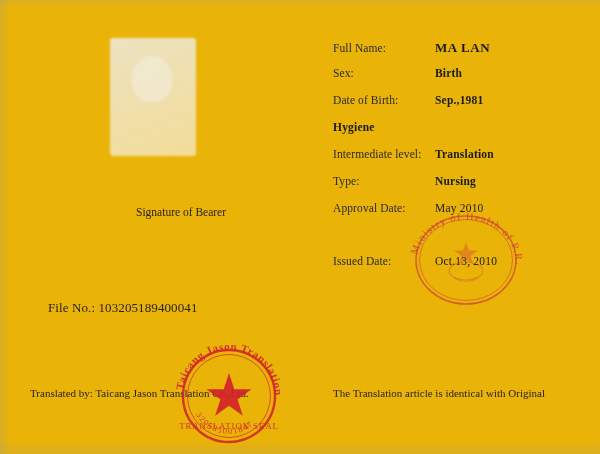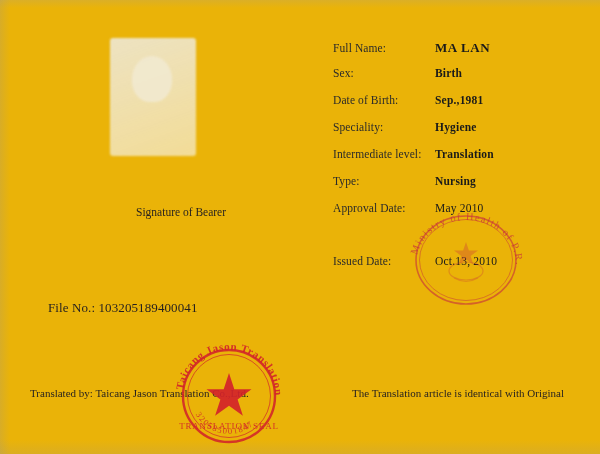--- a/index.html
+++ b/index.html
@@ -117,21 +117,20 @@
     position: absolute;
     left: 30px;
     top: 387px;
     font-size: 11px;
   }
   .identical-note {
     position: absolute;
     left: 333px;
     top: 387px;
     font-size: 11px;
-    margin-left: 19px;
   }
 
   
   .seal-translation {
     position: absolute;
     left: 170px;
     top: 337px;
     width: 118px;
     height: 118px;
     pointer-events: none;
@@ -171,21 +170,20 @@
       <span class="field-label">Sex:</span>
       <span class="field-value">Birth</span>
     </div>
 
     <div class="field-row">
       <span class="field-label">Date of Birth:</span>
       <span class="field-value">Sep.,1981</span>
     </div>
 
     <div class="field-row">
-      <span class="field-label">Speciality:</span>
       <span class="field-value">Hygiene</span>
     </div>
 
     <div class="field-row">
       <span class="field-label">Intermediate level:</span>
       <span class="field-value">Translation</span>
     </div>
 
     <div class="field-row">
       <span class="field-label">Type:</span>

